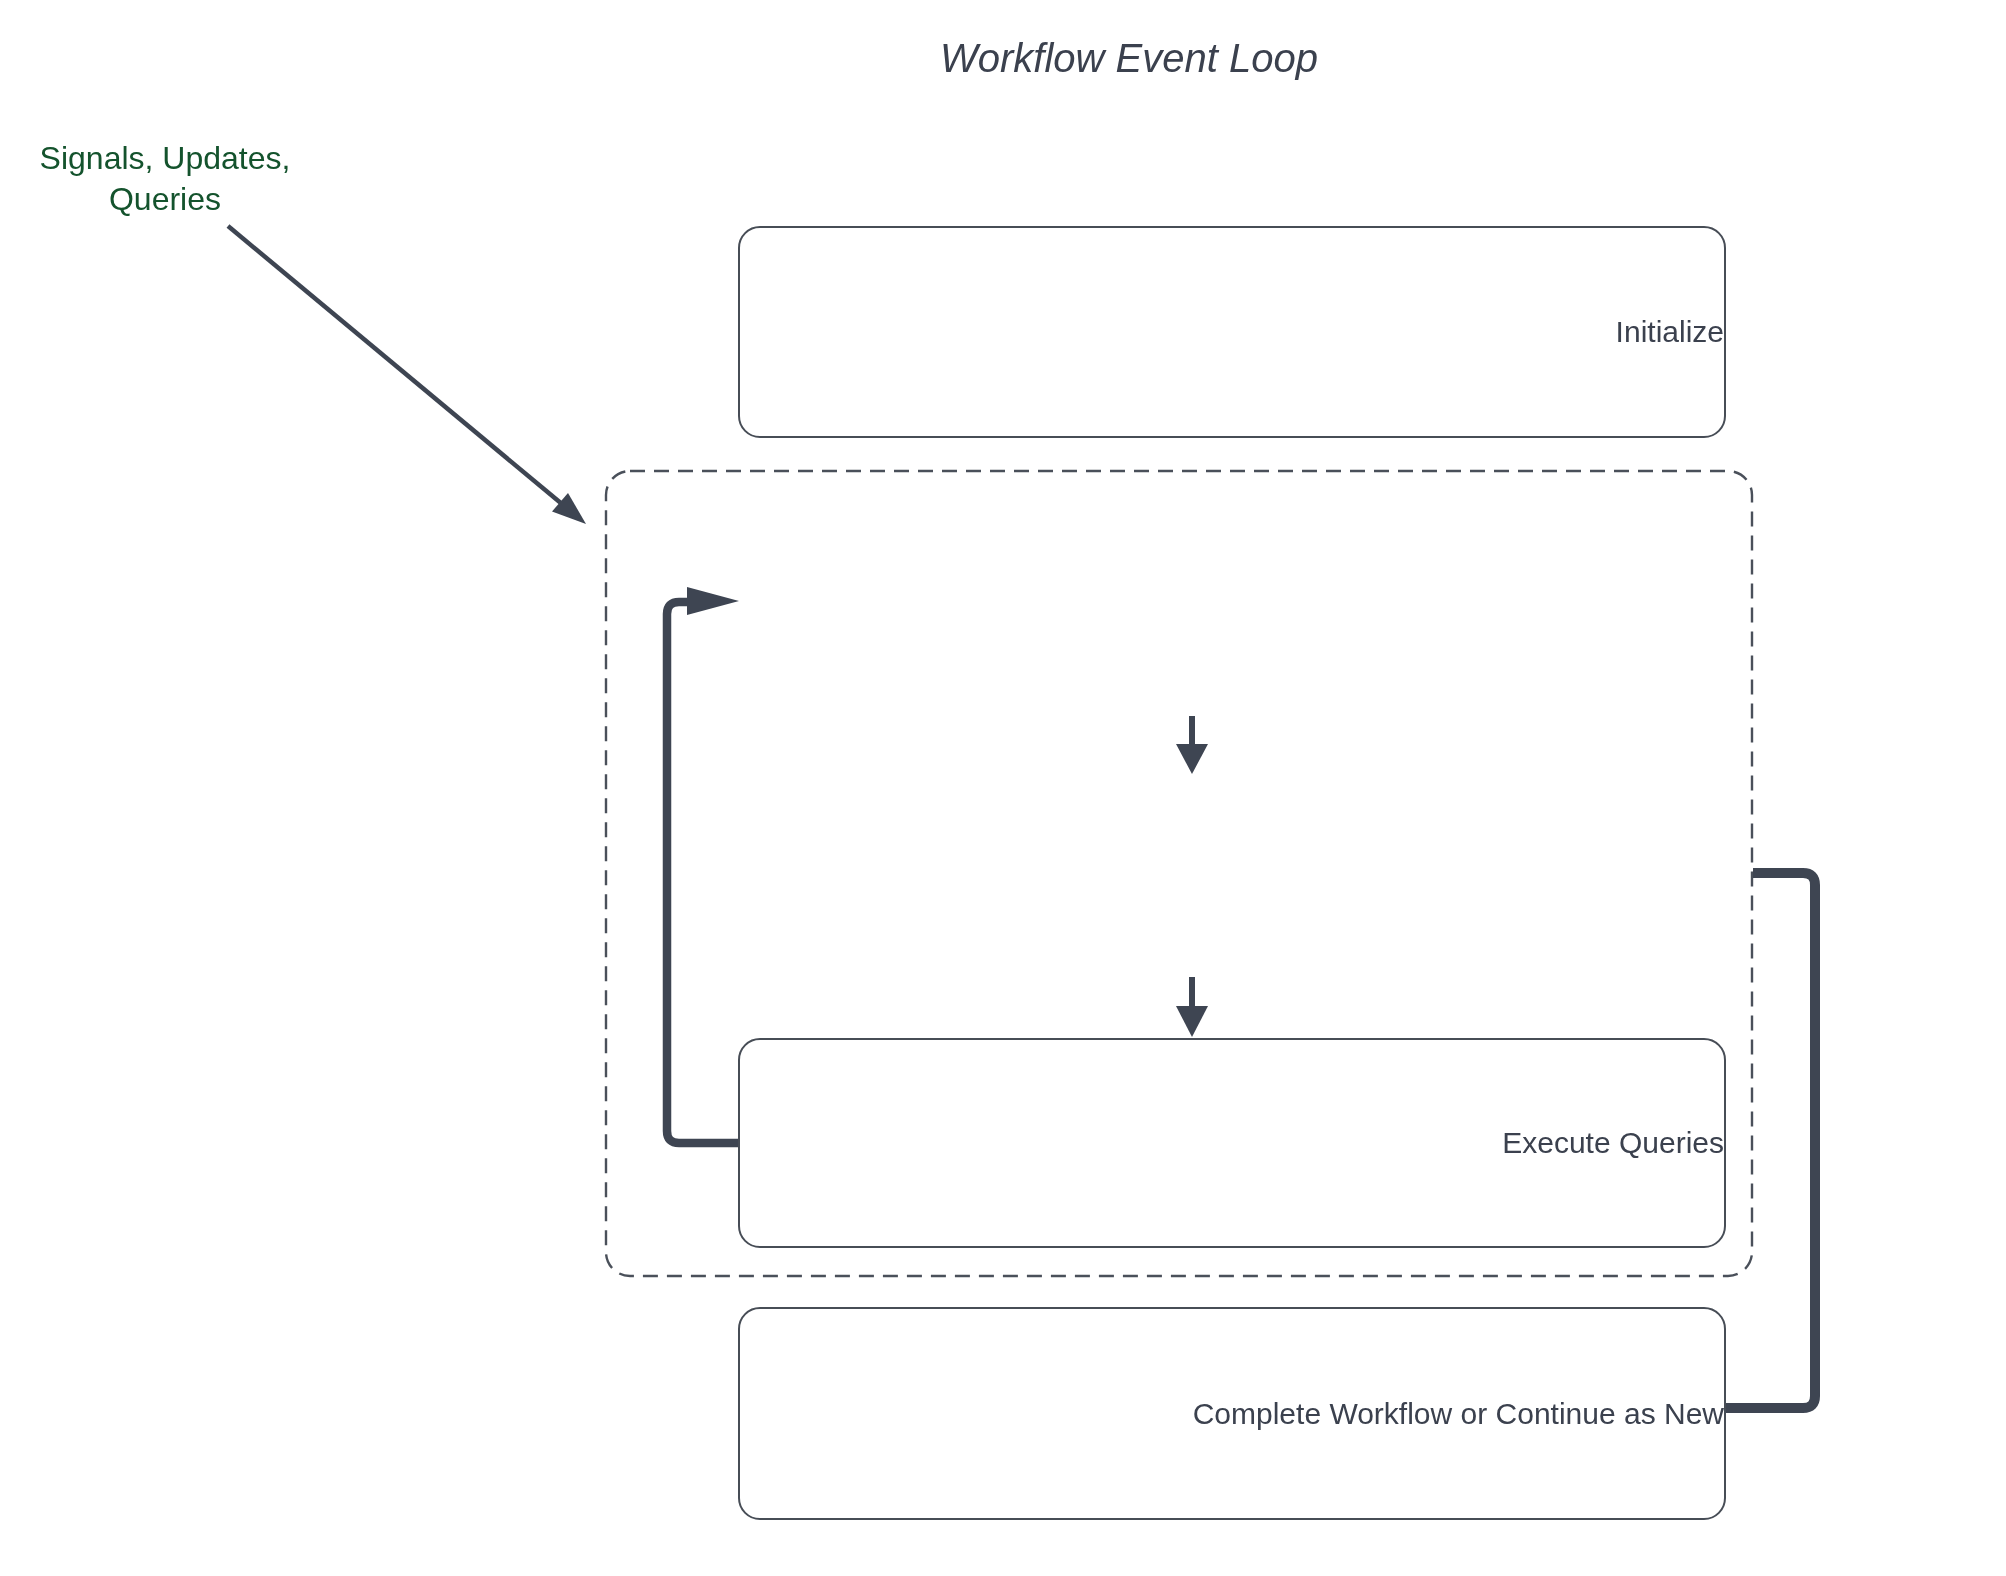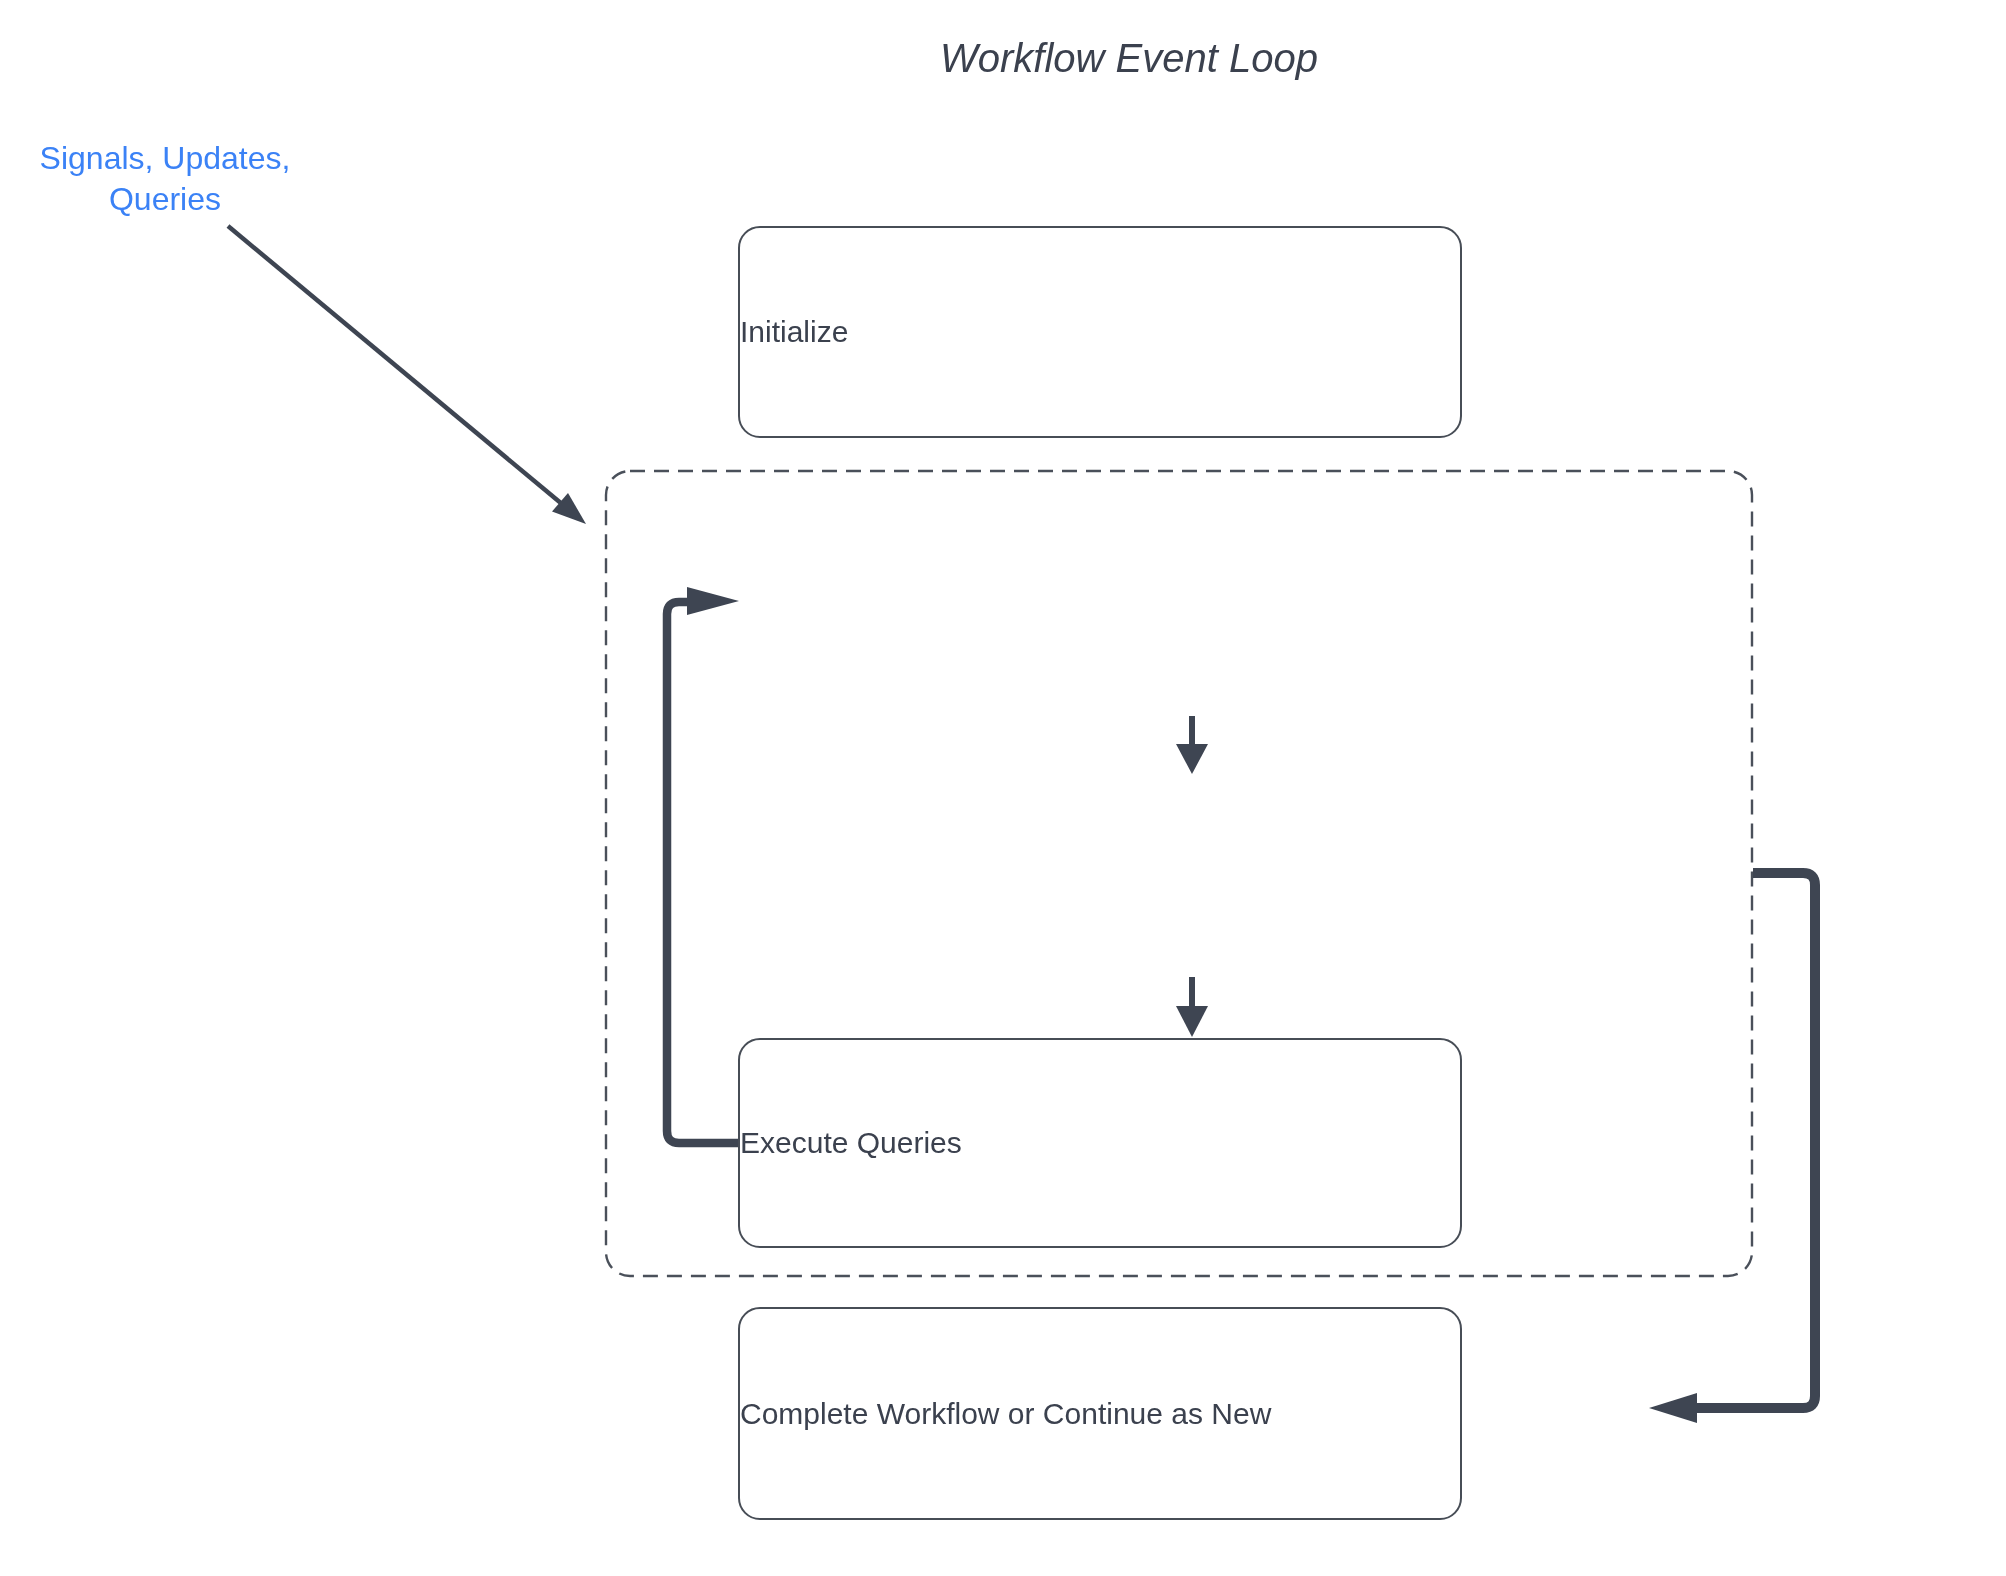--- a/index.html
+++ b/index.html
@@ -35,32 +35,32 @@
     white-space: nowrap;
   }
   .ext-label {
     position: absolute;
     left: 25px;
     top: 138px;
     width: 280px;
     text-align: center;
     font-size: 32px;
     line-height: 41px;
-    color: #3b82f6;
+    color: #14532d;
   }
   .node {
     position: absolute;
     left: 738px;
-    width: 724px;
+    width: 988px;
     background: #ffffff;
     border: 2px solid #474d56;
     border-radius: 22px;
     display: flex;
     align-items: center;
-    justify-content: flex-start;
+    justify-content: flex-end;
     text-align: center;
     font-size: 30px;
     color: #3b414e;
     box-sizing: border-box;
   }
   .node-initialize        { top: 226px;  height: 212px; }
   .node-progress-signals  { top: 500px;  height: 214px; }
   .node-progress-workflow { top: 773px;  height: 202px; }
   .node-execute-queries   { top: 1038px; height: 210px; }
   .node-complete          { top: 1307px; height: 213px; }

